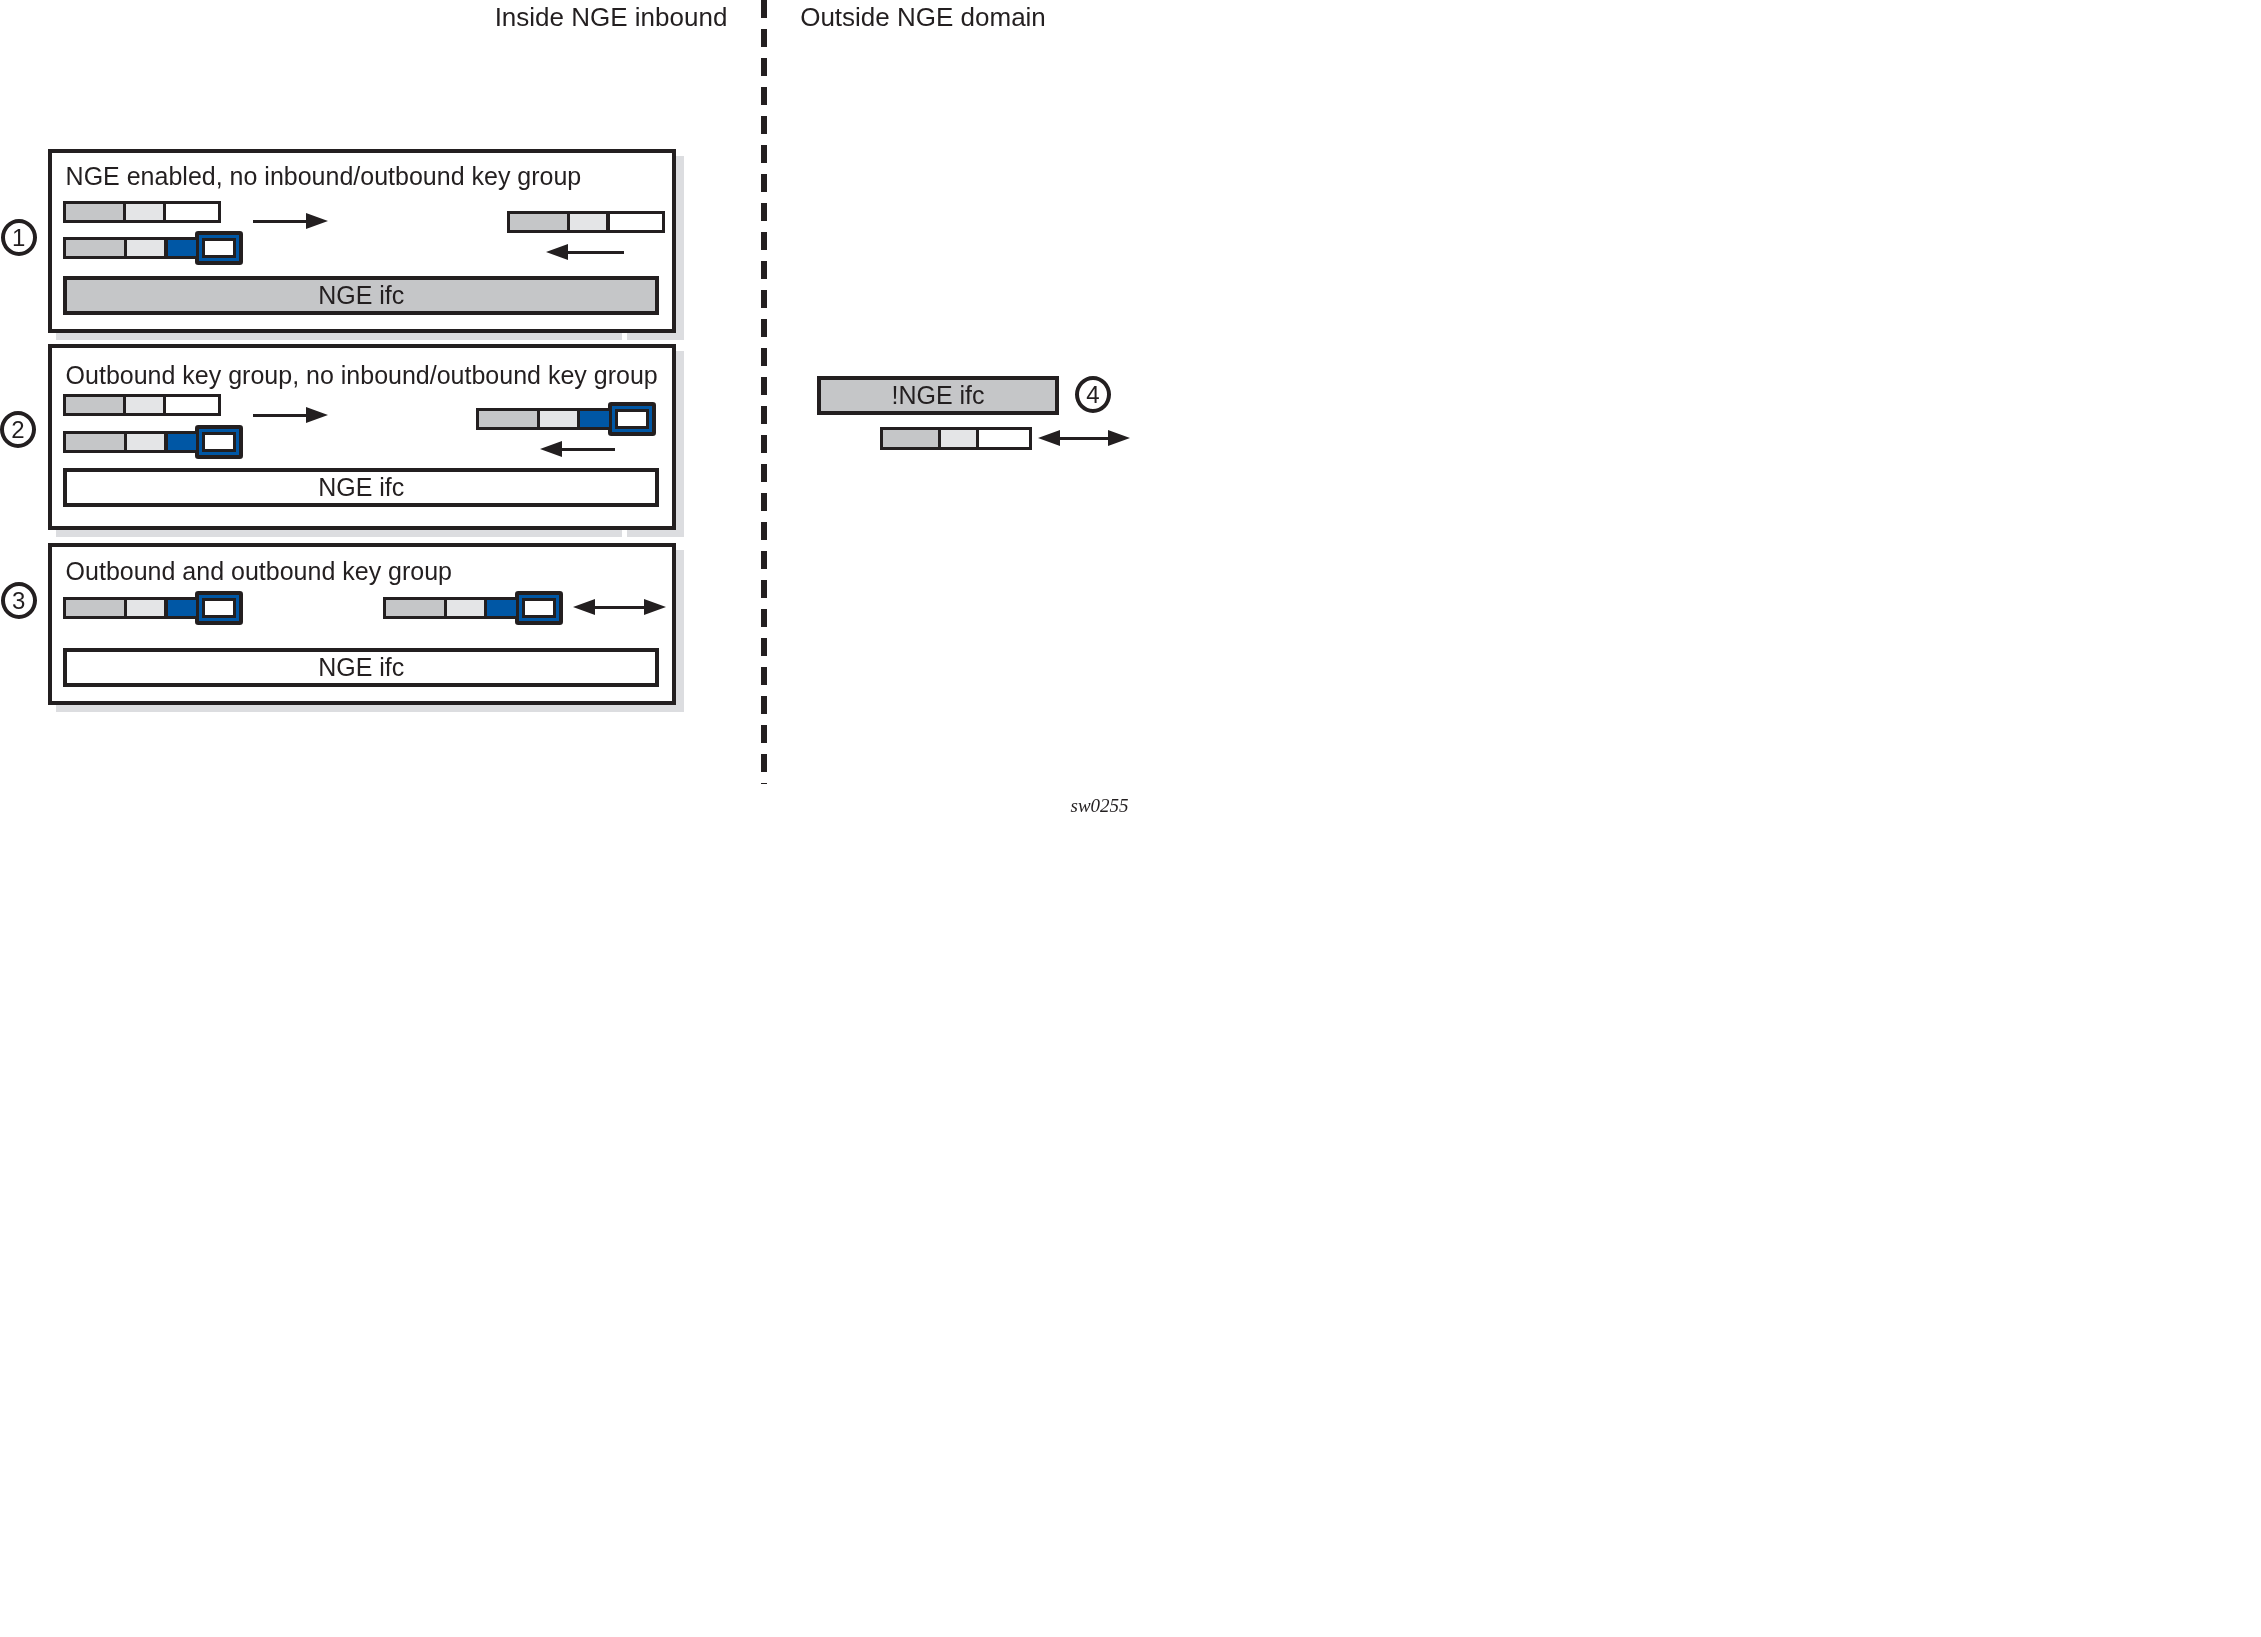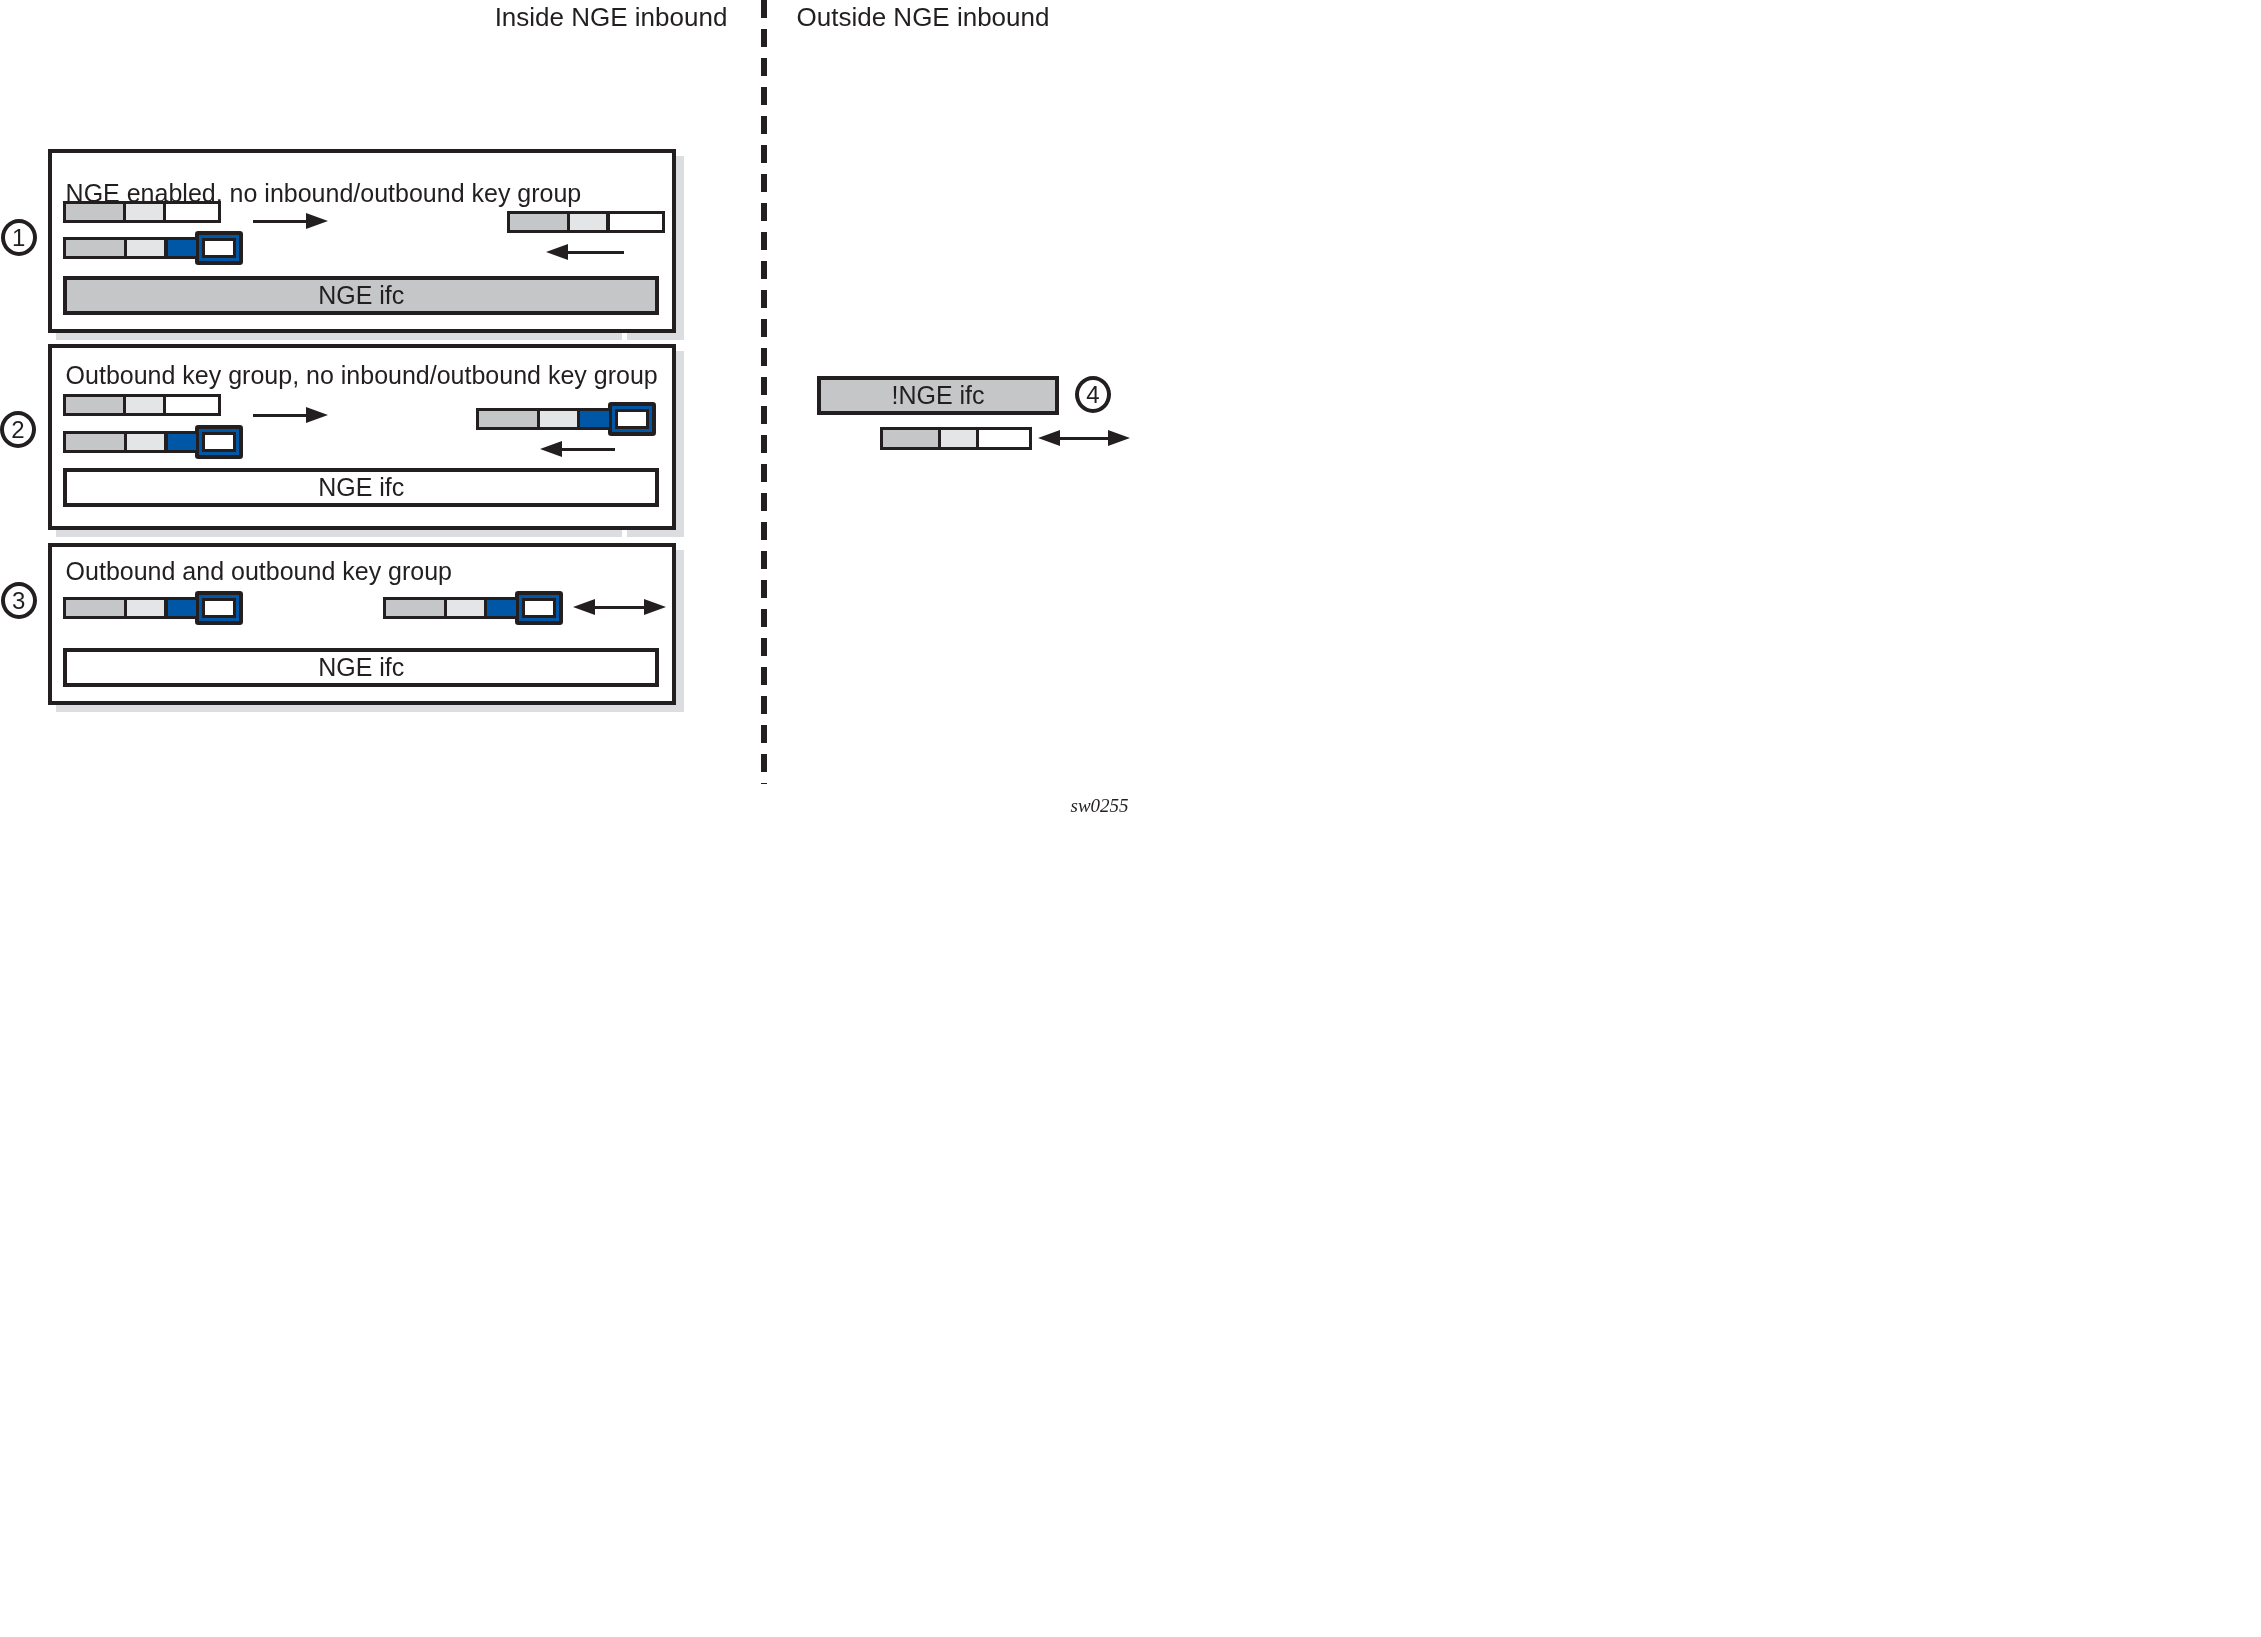--- a/index.html
+++ b/index.html
@@ -68,35 +68,35 @@
   .rside{z-index:6;}
   .figid{position:absolute;right:2.4px;top:795px;font-family:"Liberation Serif","DejaVu Serif",serif;
     font-style:italic;font-size:19px;z-index:5;}
 </style>
 </head>
 <body>
 
 <div class="stage">
 
   <div class="toplabel" style="left:611px;">Inside NGE inbound</div>
-  <div class="toplabel" style="left:923px;">Outside NGE inbound</div>
+  <div class="toplabel" style="left:923px;">Outside NGE domain</div>
   <div class="dashline"></div>
 
   <div class="shadow" style="left:56px;top:156px;width:628px;height:184px;"></div>
   <div class="shadow" style="left:56px;top:351px;width:628px;height:186px;"></div>
   <div class="shadow" style="left:56px;top:550px;width:628px;height:162px;"></div>
 
   <div class="patch" style="left:622px;top:332px;height:11.2px;"></div>
   <div class="patch" style="left:622px;top:530px;height:12.8px;"></div>
 
   <div class="circle" style="left:0.8px;top:219px;">
     <span>1</span>
   </div>
   <div class="box" style="top:149px;height:184px;">
-    <div class="box-title" style="left:13.6px;top:26px;">NGE enabled, no inbound/outbound key group</div>
+    <div class="box-title" style="left:13.6px;top:9px;">NGE enabled, no inbound/outbound key group</div>
     <div class="packet" style="left:11.2px;top:48px;">
       <i style="flex:39" class="seg-d"></i>
         <i style="flex:25" class="seg-l"></i>
         <i style="flex:36" class="seg-w"></i>
     </div>
     <div class="arrow a-r" style="left:201px;top:60px;width:75px;">
         <span class="shaft"></span>
         <span class="head r"></span>
       </div>
     <div class="packet" style="left:455px;top:58px;">

